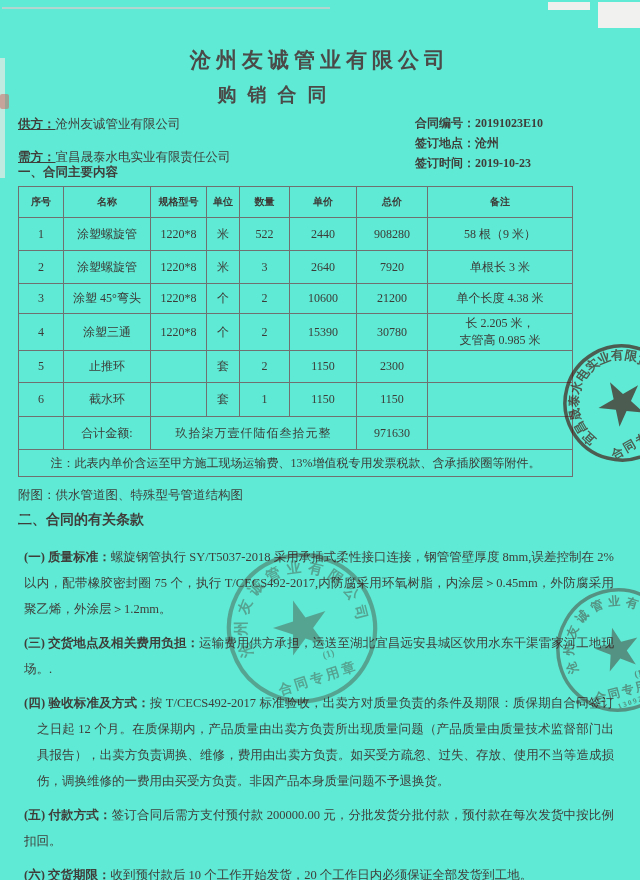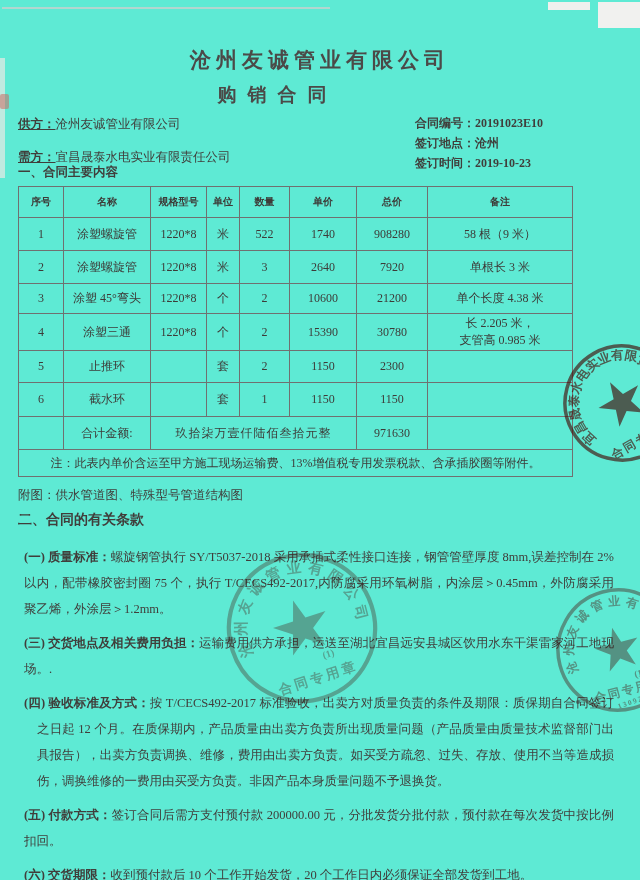--- a/index.html
+++ b/index.html
@@ -115,21 +115,21 @@
       <th>单价</th>
       <th>总价</th>
       <th>备注</th>
     </tr>
     <tr style="height:33px">
       <td>1</td>
       <td>涂塑螺旋管</td>
       <td>1220*8</td>
       <td>米</td>
       <td>522</td>
-      <td>1740</td>
+      <td>2440</td>
       <td>908280</td>
       <td class="remark">58 根（9 米）</td>
     </tr>
     <tr style="height:33px">
       <td>2</td>
       <td>涂塑螺旋管</td>
       <td>1220*8</td>
       <td>米</td>
       <td>3</td>
       <td>2640</td>

